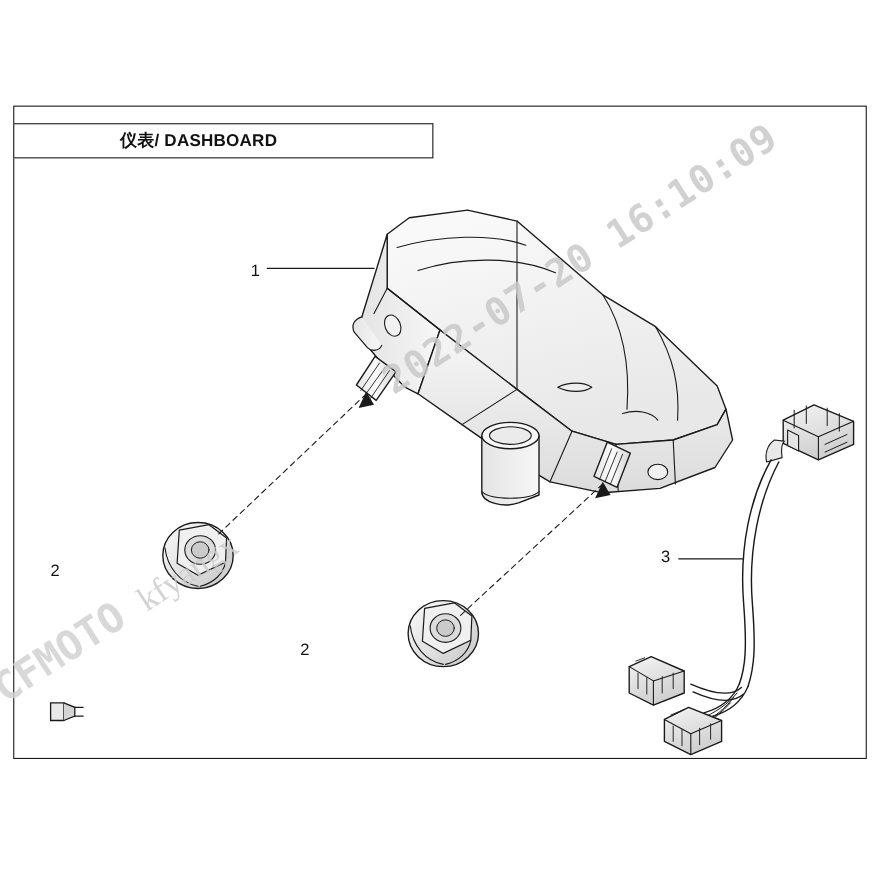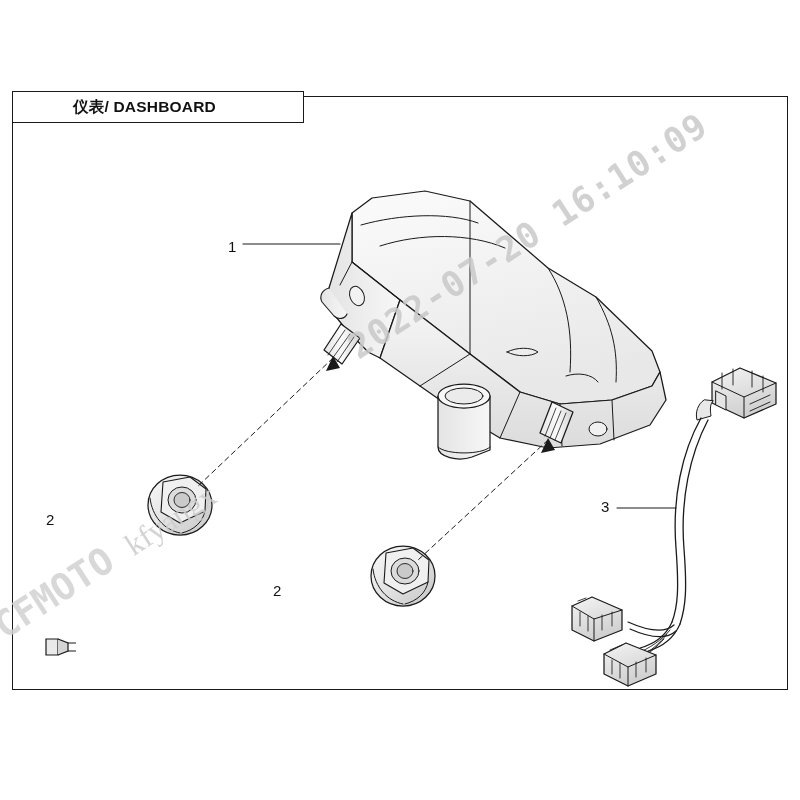--- a/index.html
+++ b/index.html
@@ -29,29 +29,29 @@
     width: 776px;
     height: 594px;
     border: 1.5px solid #1a1a1a;
     box-sizing: border-box;
   }
 
   
   .title-box {
     position: absolute;
     left: 12px;
-    top: 91px;
-    width: 292px;
+    top: 112px;
+    width: 382px;
     height: 32px;
     border: 1.5px solid #1a1a1a;
     box-sizing: border-box;
     background: #ffffff;
     display: flex;
     align-items: center;
-    padding-left: 60px;
+    padding-left: 96px;
     z-index: 6;
   }
   .title-text {
     font-size: 15.5px;
     font-weight: bold;
     color: #111111;
     letter-spacing: 0.2px;
     white-space: nowrap;
   }
 

